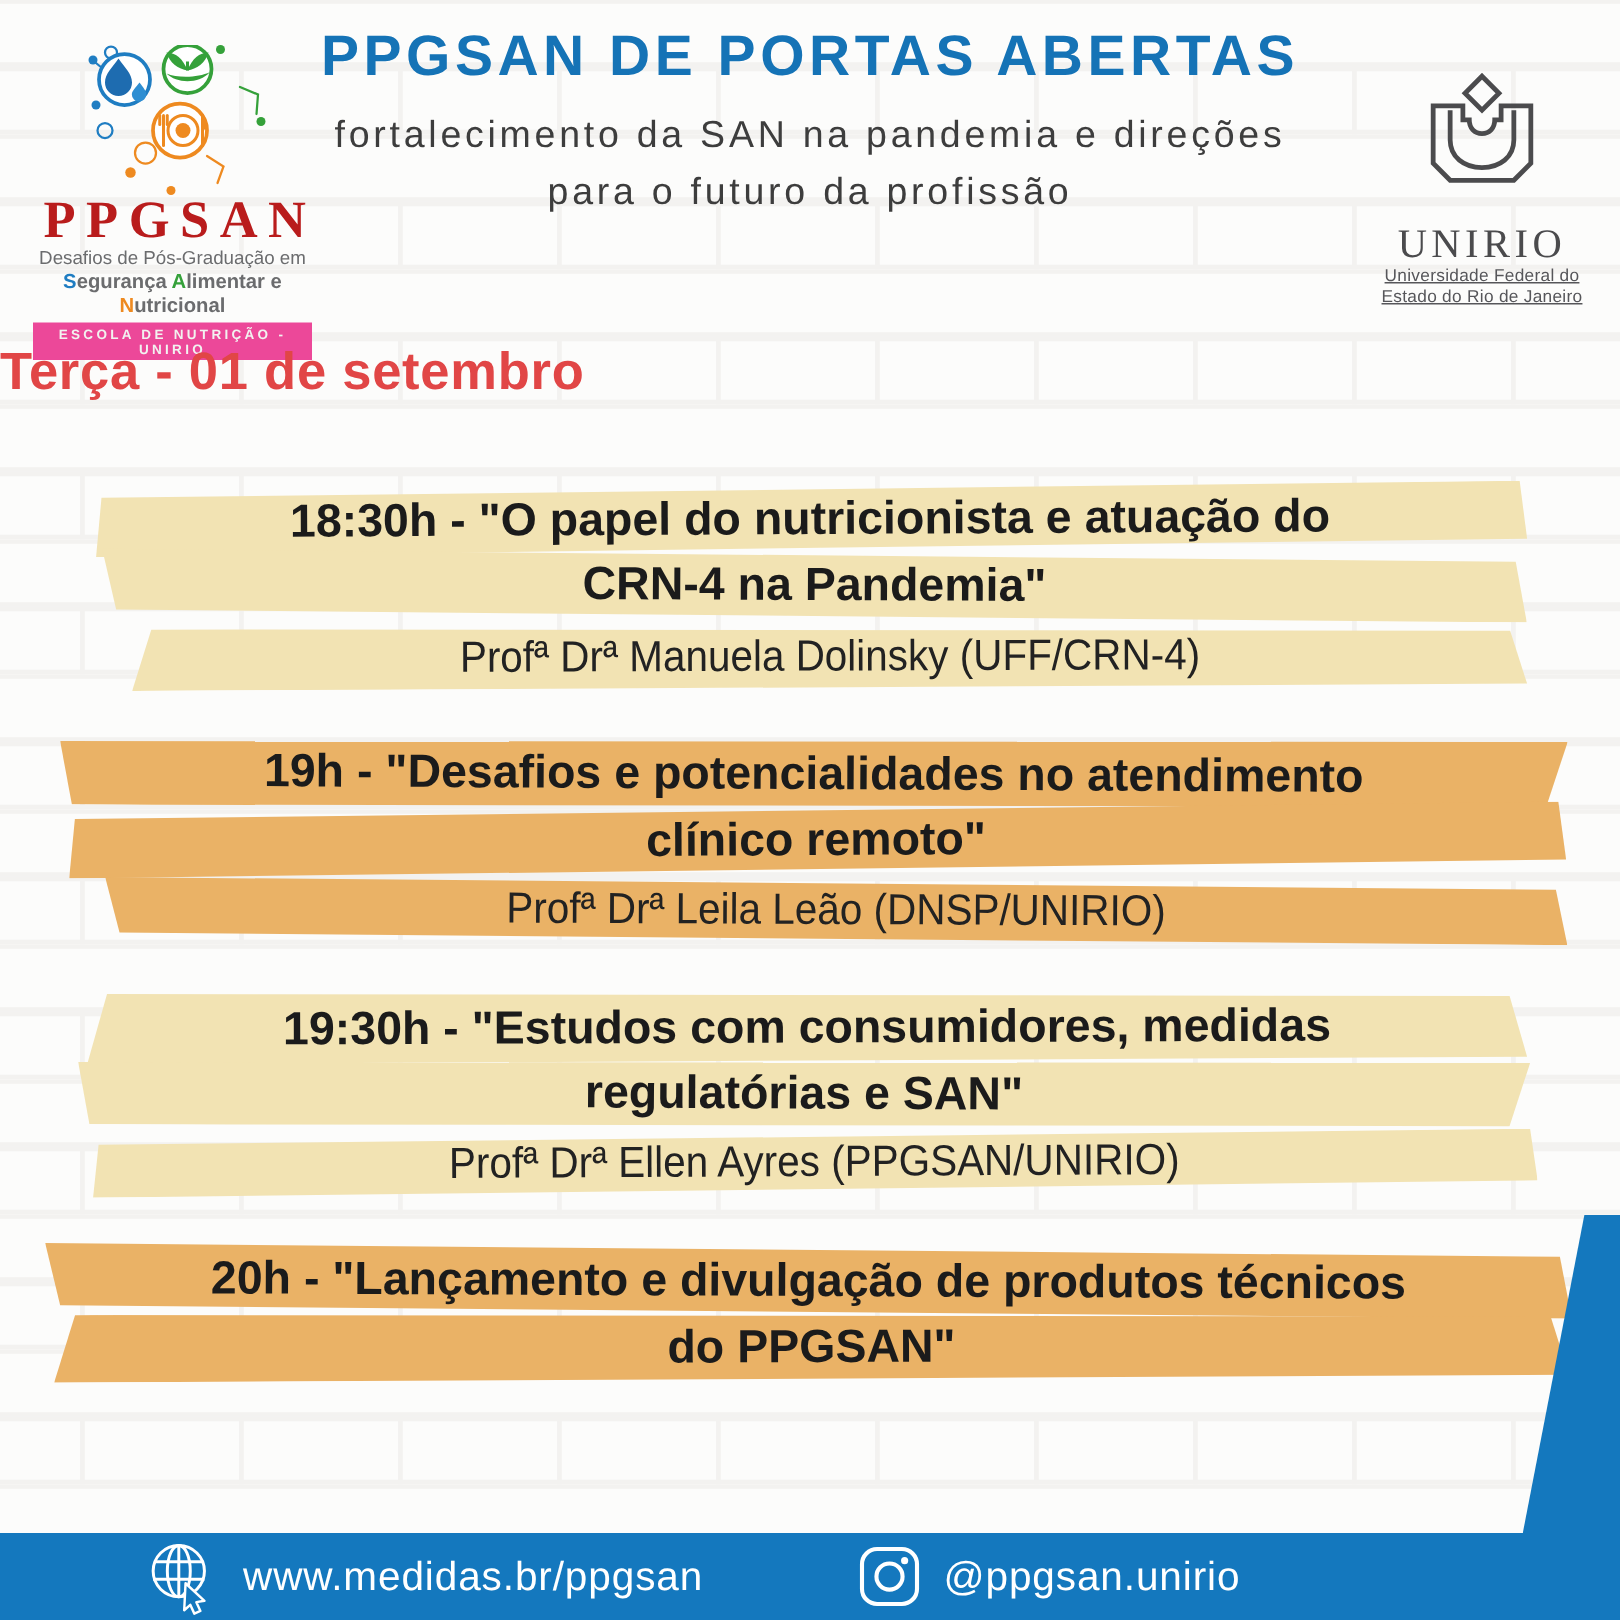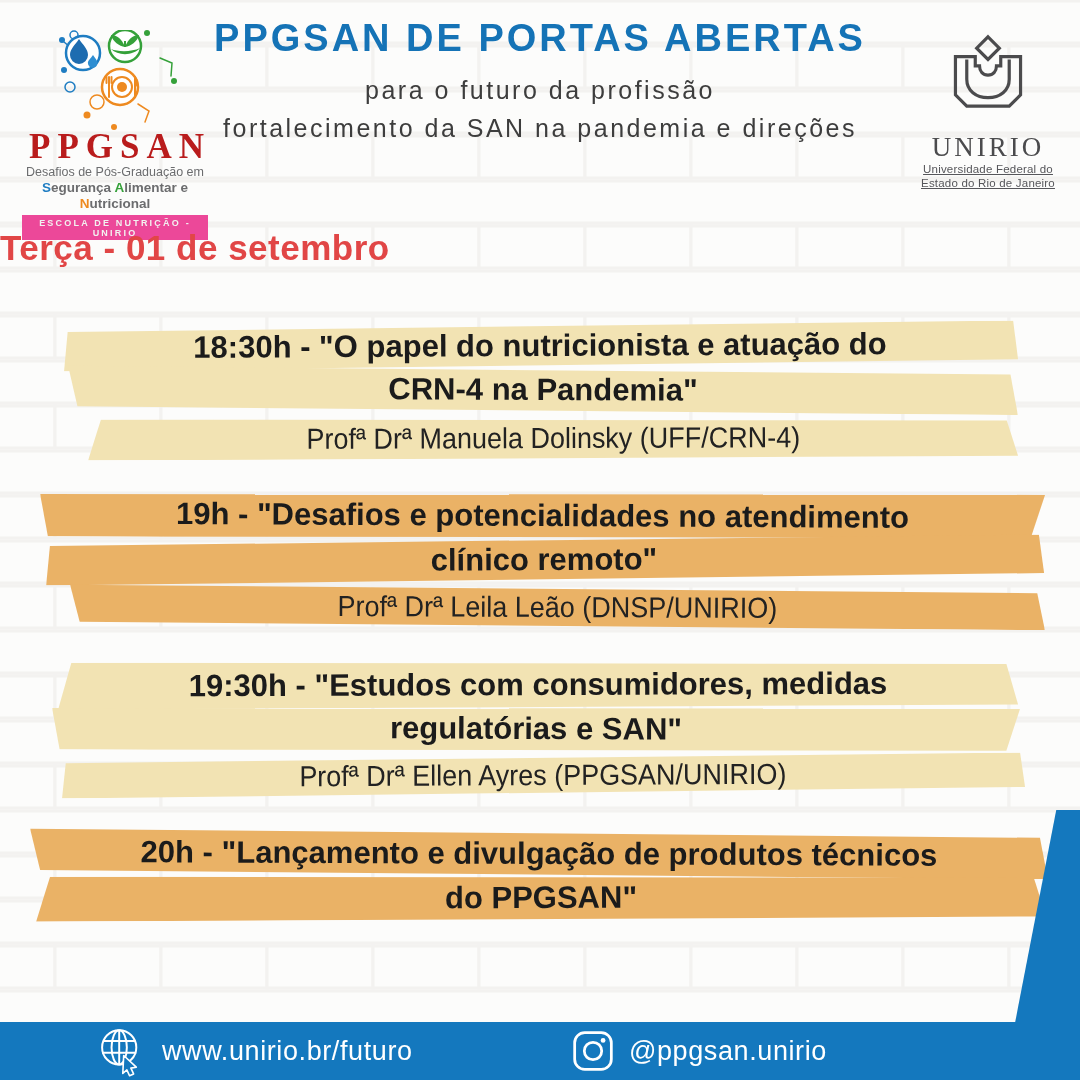--- a/index.html
+++ b/index.html
@@ -19,21 +19,21 @@
   .ppgsan-banner{margin-top:3px;background:#ec4899;color:#f2f2f0;font-size:9px;font-weight:bold;
     letter-spacing:2.2px;padding:3px 0 2px 0;}
 
   
   .title-block{left:192px;right:192px;top:16px;text-align:center;}
   .main-title{font-size:38px;font-weight:bold;letter-spacing:3px;line-height:44px;margin:0;}
   .subtitle{margin-top:12px;}
   .subtitle div{font-size:25px;letter-spacing:2.5px;color:#3d3d3d;line-height:37.5px;}
 
   
-  .unirio-logo{left:902px;top:34px;width:172px;text-align:center;color:#4b4b4d;}
+  .unirio-logo{left:902px;top:48px;width:172px;text-align:center;color:#4b4b4d;}
   .unirio-name{font-family:"Liberation Serif",serif;font-size:27px;letter-spacing:3px;line-height:30px;margin-top:2px;}
   .unirio-sub div{font-size:11.5px;color:#56565a;line-height:14px;letter-spacing:0.2px;text-decoration:underline;}
 
   
   .date-heading{left:0;right:0;top:228px;font-size:35px;font-weight:bold;letter-spacing:0.5px;}
 
   
   .schedule-item{left:0;width:1080px;}
   .stroke{position:absolute;display:flex;align-items:center;justify-content:center;}
   .session-line{font-size:31px;font-weight:bold;color:#1b1b1b;white-space:nowrap;}
@@ -113,22 +113,22 @@
     <div class="ppgsan-line1">Desafios de Pós-Graduação em</div>
     <div class="ppgsan-line2">
       <span class="cap-blue">S</span><span>egurança </span><span class="cap-green">A</span><span>limentar e </span><span class="cap-orange">N</span><span>utricional</span>
     </div>
     <div class="ppgsan-banner">ESCOLA DE NUTRIÇÃO - UNIRIO</div>
   </div>
 
   <div class="layer title-block">
     <h1 class="main-title" style="color: rgb(21, 115, 182);">PPGSAN DE PORTAS ABERTAS</h1>
     <div class="subtitle">
+      <div>fortalecimento da SAN na pandemia e direções</div>
       <div>para o futuro da profissão</div>
-      <div>fortalecimento da SAN na pandemia e direções</div>
     </div>
   </div>
 
   <div class="layer unirio-logo">
     <svg width="88" height="92" viewBox="0 0 120 130" aria-hidden="true">
       <g fill="none" stroke="#4b4b4d" stroke-width="4.5" stroke-linejoin="miter">
         <path d="M60,4 L76,20 L60,36 L44,20 Z"></path>
         <path d="M14,32 H42 V45 H48 C48,53 53,58 60,58 C67,58 72,53 72,45 H78 V32 H106 V86 L90,102 H30 L14,86 Z"></path>
         <path d="M30,36 V64 C30,80 43,90 60,90 C77,90 90,80 90,64 V36"></path>
       </g>
@@ -193,21 +193,21 @@
       <svg width="54" height="58" viewBox="0 0 60 62" aria-hidden="true">
         <g fill="none" stroke="#ffffff" stroke-width="2.2">
           <circle cx="28" cy="27" r="19"></circle>
           <ellipse cx="28" cy="27" rx="8.5" ry="19"></ellipse>
           <line x1="10" y1="20" x2="46" y2="20"></line>
           <line x1="9" y1="33" x2="47" y2="33"></line>
           <line x1="28" y1="8" x2="28" y2="46"></line>
         </g>
         <path d="M33,36 L47,49 L41,50 L44,56.5 L39.5,58.5 L36.5,52 L32,56 Z" fill="#1478be" stroke="#ffffff" stroke-width="1.8" stroke-linejoin="round"></path>
       </svg>
-      <span class="footer-text">www.unirio.br/futuro</span>
+      <span class="footer-text">www.medidas.br/ppgsan</span>
     </div>
     <div class="footer-group insta-group">
       <svg width="44" height="44" viewBox="0 0 48 48" aria-hidden="true">
         <rect x="4" y="4" width="40" height="40" rx="11" fill="none" stroke="#ffffff" stroke-width="3"></rect>
         <circle cx="24" cy="24" r="9.5" fill="none" stroke="#ffffff" stroke-width="3"></circle>
         <circle cx="35" cy="12.5" r="2.6" fill="#ffffff"></circle>
       </svg>
       <span class="footer-text">@ppgsan.unirio</span>
     </div>
   </div>

